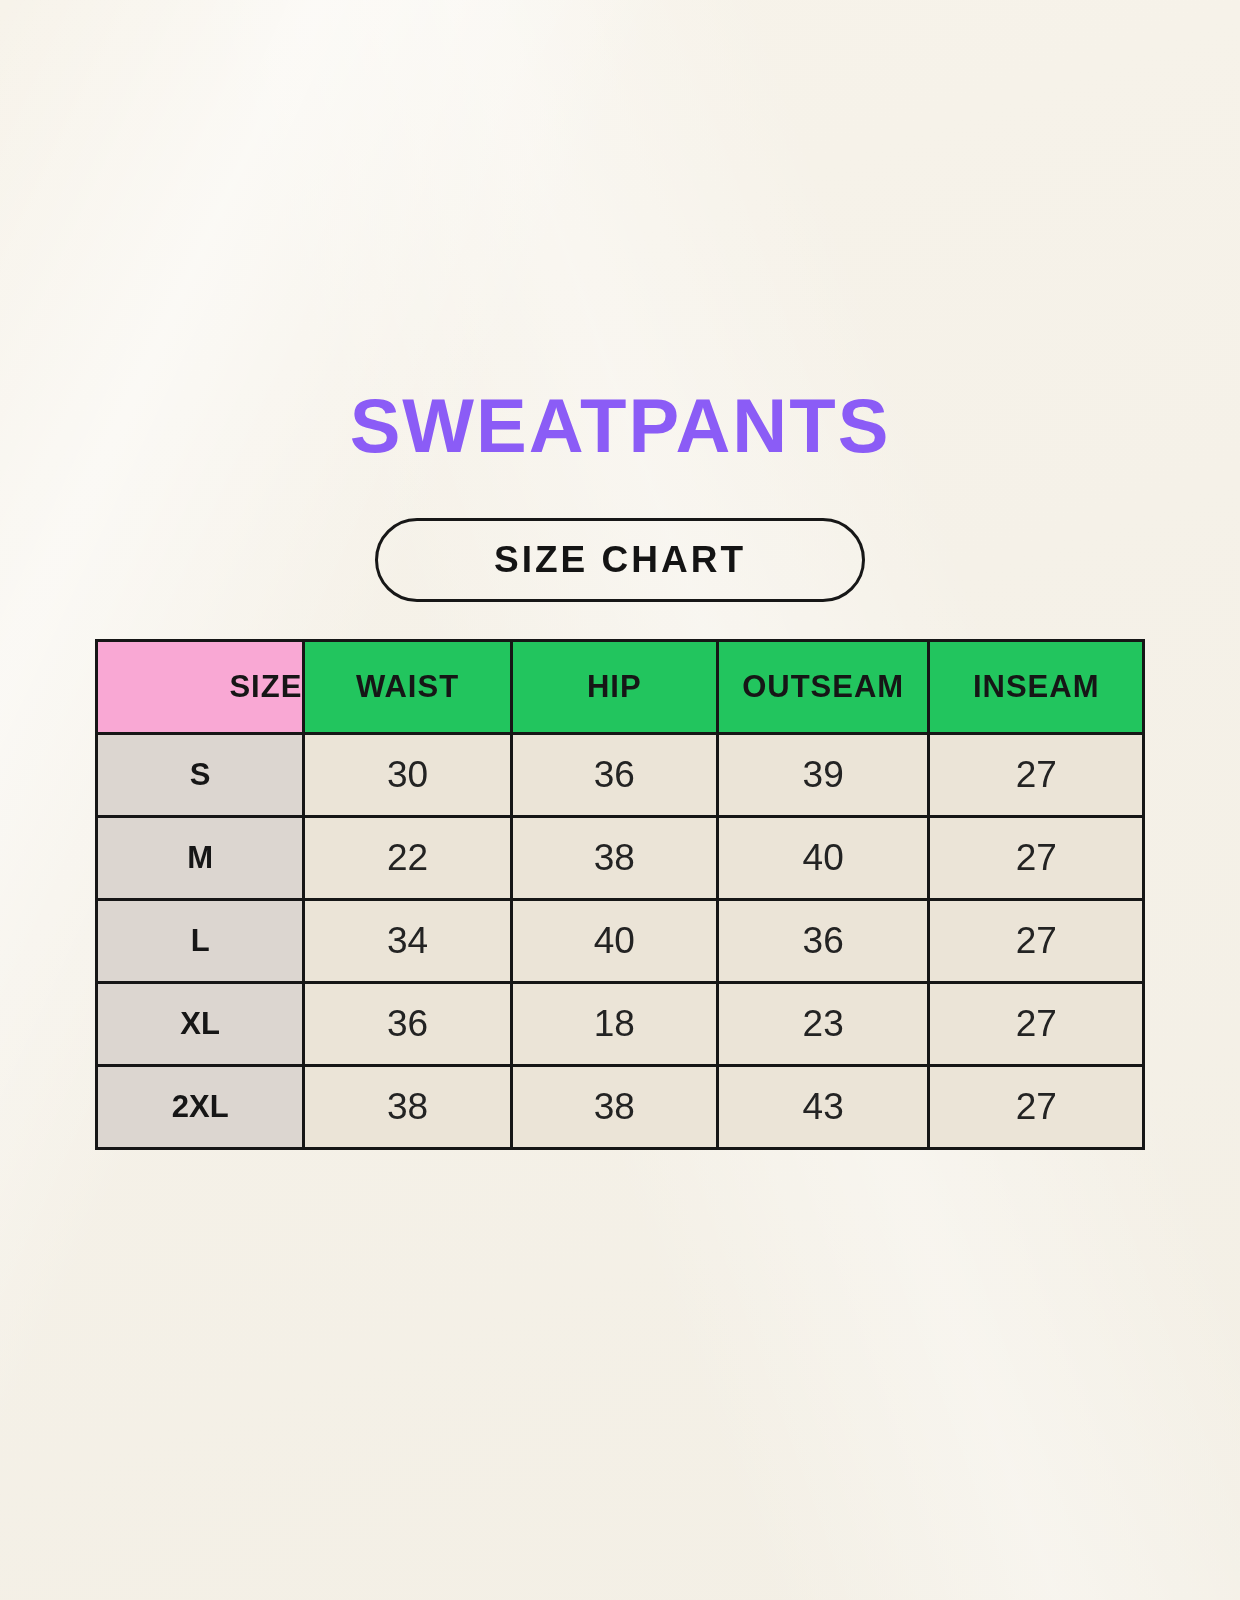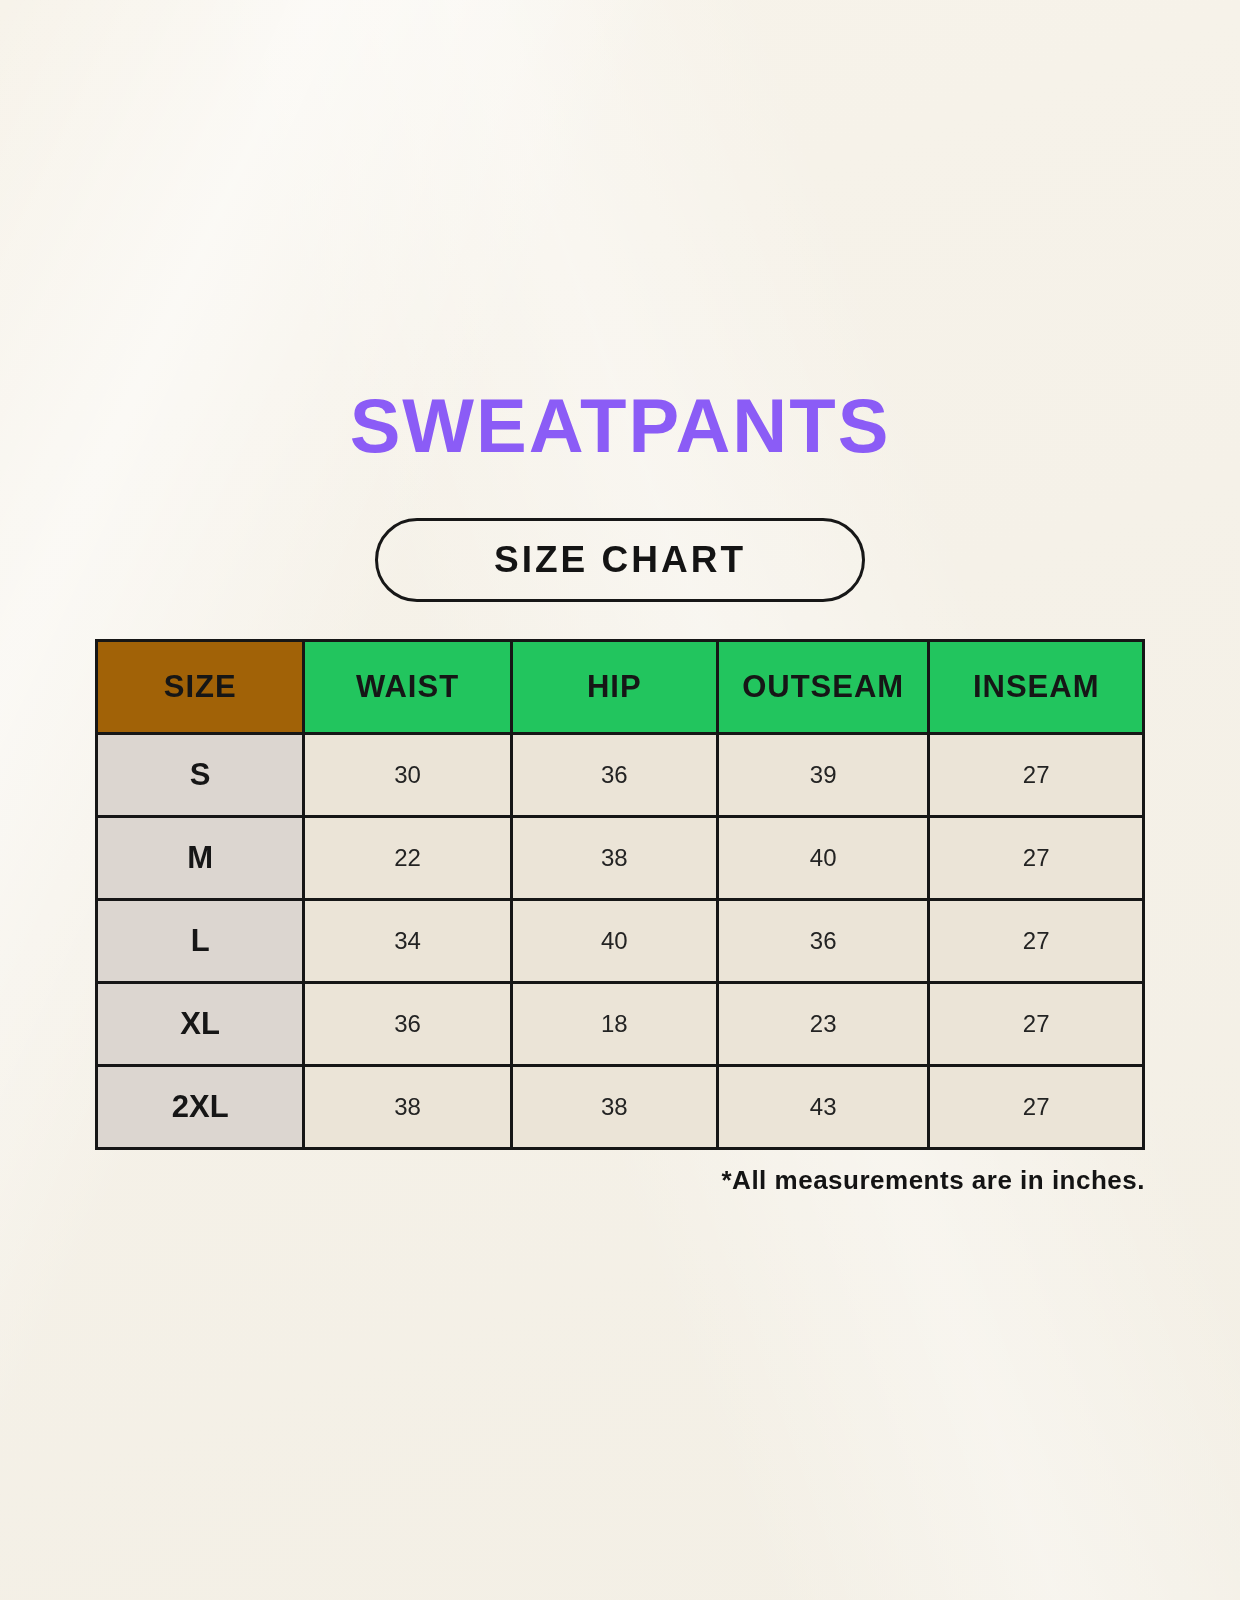--- a/index.html
+++ b/index.html
@@ -61,31 +61,32 @@
     padding: 0;
   }
   table.size-table thead th {
     height: 90px;
     font-size: 31px;
     font-weight: 700;
     letter-spacing: 1px;
     background: #22c55e;
   }
   table.size-table thead th.col-size {
-    background: #a16207;
+    background: #f9a8d4;
+    text-align: right;
   }
   table.size-table tbody th {
     height: 80px;
     font-size: 31px;
     font-weight: 700;
     background: #dcd6d0;
   }
   table.size-table tbody td {
     height: 80px;
-    font-size: 24px;
+    font-size: 37px;
     font-weight: 400;
     background: #ebe4d7;
     color: #232323;
   }
   .footnote {
     width: 1050px;
     margin-top: 15px;
     text-align: right;
     font-size: 26px;
     font-weight: 700;
@@ -146,15 +147,14 @@
       <tr>
         <th>2XL</th>
         <td>38</td>
         <td>38</td>
         <td>43</td>
         <td>27</td>
       </tr>
     </tbody>
   </table>
 
-  <div class="footnote">*All measurements are in inches.</div>
 
 </div>
 
 </body></html>

